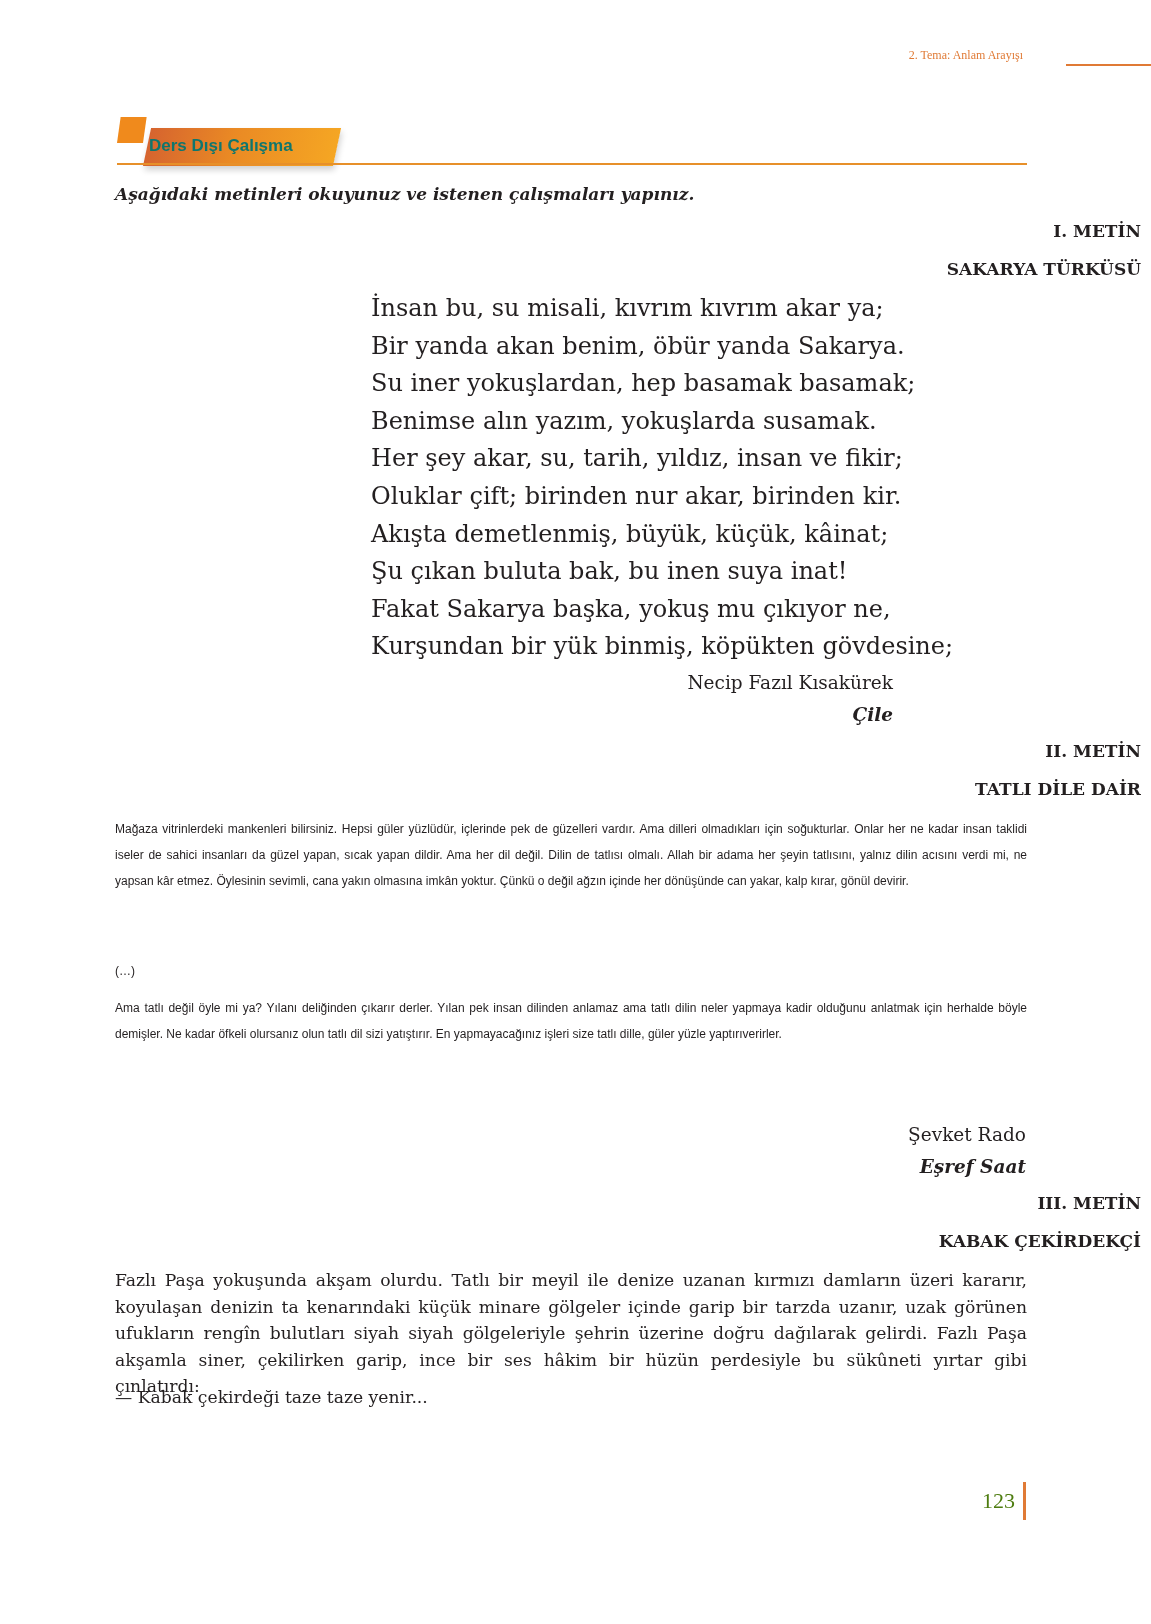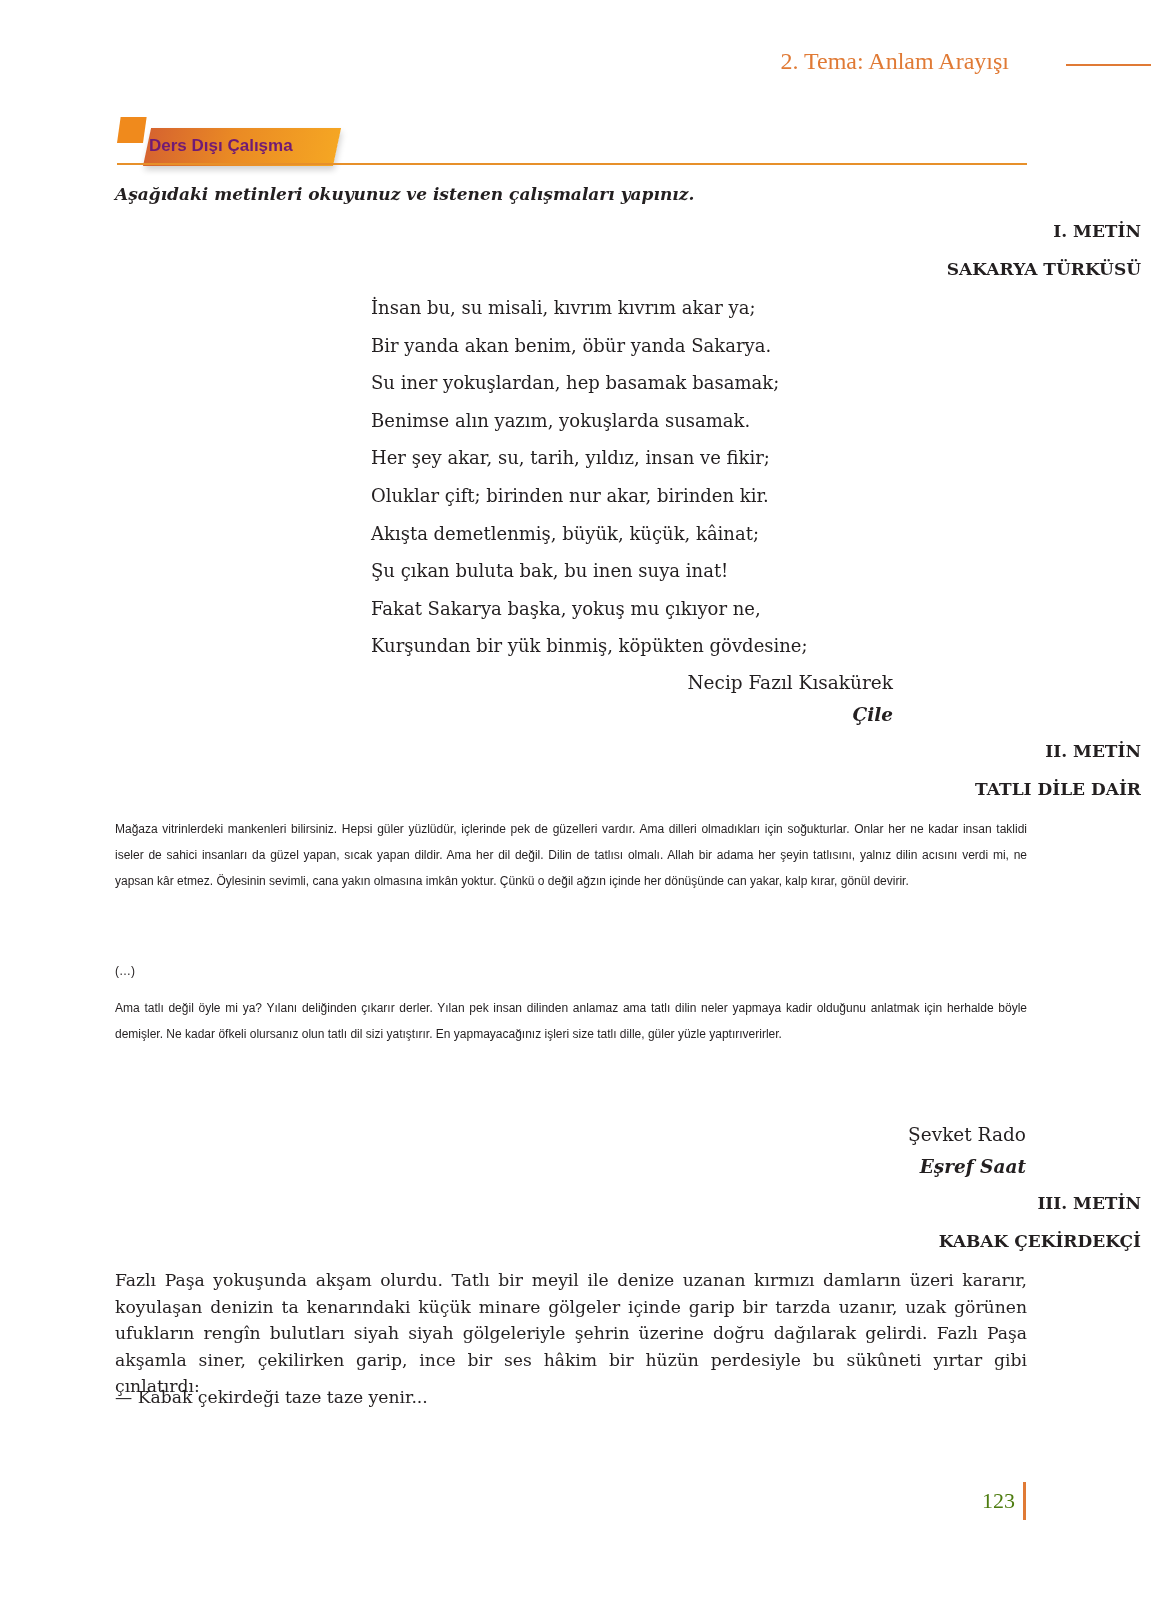--- a/index.html
+++ b/index.html
@@ -1,33 +1,33 @@
 <!DOCTYPE html>
 <html><head>
   <meta charset="utf-8">
   <style>
     html, body { margin: 0; padding: 0; background: #ffffff; }
     body { width: 1151px; height: 1624px; position: relative; overflow: hidden; color: #231f20; }
 
     .running-head { position: absolute; top: 48px; left: 800px; width: 351px; height: 24px; }
-    .running-head .rh-text { position: absolute; right: 142px; top: 0; font-family: "Liberation Serif", serif; font-size: 24px; color: #e07a35; white-space: nowrap; }
+    .running-head .rh-text { position: absolute; right: 128px; top: 0; font-family: "Liberation Serif", serif; font-size: 12px; color: #e07a35; white-space: nowrap; }
     .running-head .rh-line { position: absolute; left: 266px; top: 16px; width: 85px; height: 2px; background: #e07a35; }
 
     .section-tag { position: absolute; left: 117px; top: 117px; width: 910px; height: 54px; }
     .section-tag .tag-square { position: absolute; left: 0; top: 0; width: 26px; height: 26px; background: #f08a1c; transform: skewX(-8deg); transform-origin: bottom left; }
     .section-tag .tag-banner { position: absolute; left: 26px; top: 11px; width: 190px; height: 38px; background: linear-gradient(90deg, #d6642f 0%, #ea8a24 45%, #f5a623 100%); transform: skewX(-12deg); transform-origin: bottom left; box-shadow: 2px 4px 6px rgba(0,0,0,0.18); }
-    .section-tag .tag-label { position: absolute; left: 32px; top: 19px; font-family: "Liberation Sans", sans-serif; font-weight: bold; font-size: 17px; color: #701a75; white-space: nowrap; }
+    .section-tag .tag-label { position: absolute; left: 32px; top: 19px; font-family: "Liberation Sans", sans-serif; font-weight: bold; font-size: 17px; color: #0f766e; white-space: nowrap; }
     .section-tag .tag-rule { position: absolute; left: 0; top: 46px; width: 910px; height: 2px; background: #e7902a; }
 
     .instruction { position: absolute; left: 115px; top: 184px; font-family: "DejaVu Serif", serif; font-style: italic; font-weight: bold; font-size: 17px; color: #231f20; white-space: nowrap; }
 
     .heading { position: absolute; left: 0; width: 1141px; text-align: right; font-family: "DejaVu Serif", serif; font-weight: bold; font-size: 17px; color: #231f20; }
 
     .poem { position: absolute; left: 371px; top: 296px; }
-    .poem .line { font-family: "DejaVu Serif", serif; font-size: 18px; height: 37.6px; line-height: 24px; white-space: nowrap; color: #231f20; }
+    .poem .line { font-family: "DejaVu Serif", serif; font-size: 24px; height: 37.6px; line-height: 24px; white-space: nowrap; color: #231f20; }
 
     .attrib { position: absolute; font-family: "DejaVu Serif", serif; font-size: 18.5px; white-space: nowrap; text-align: right; color: #231f20; }
     .attrib.book { font-style: italic; font-weight: bold; }
 
     .prose-sans { position: absolute; left: 115px; width: 912px; font-family: "Liberation Sans", sans-serif; font-size: 12px; line-height: 26px; color: #231f20; text-align: justify; }
     .prose-sans p { margin: 0; }
     .prose-serif { position: absolute; left: 115px; width: 912px; font-family: "DejaVu Serif", serif; font-size: 17.2px; line-height: 26.5px; color: #231f20; text-align: justify; }
     .prose-serif p { margin: 0; }
 
     .page-number { position: absolute; left: 960px; top: 1488px; width: 55px; text-align: right; font-family: "Liberation Serif", serif; font-size: 22px; color: #4d7c0f; }

